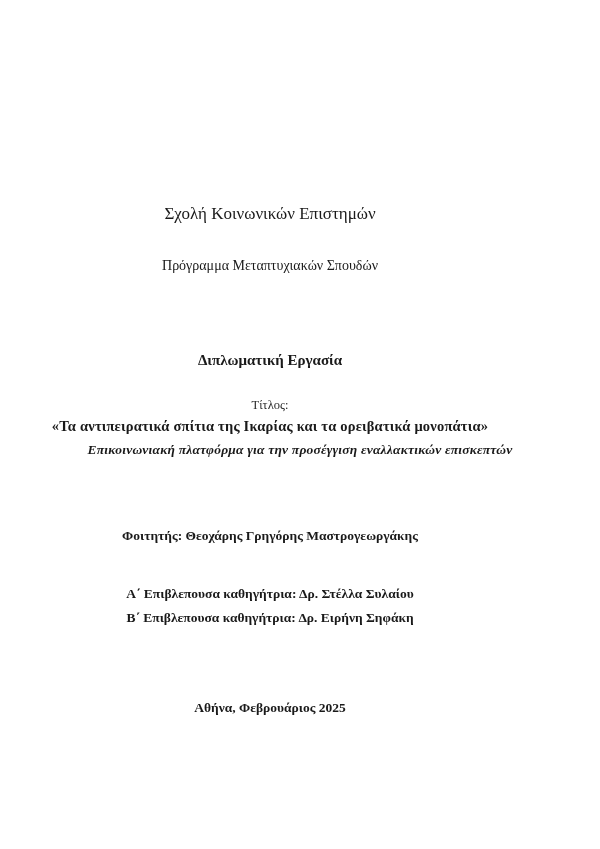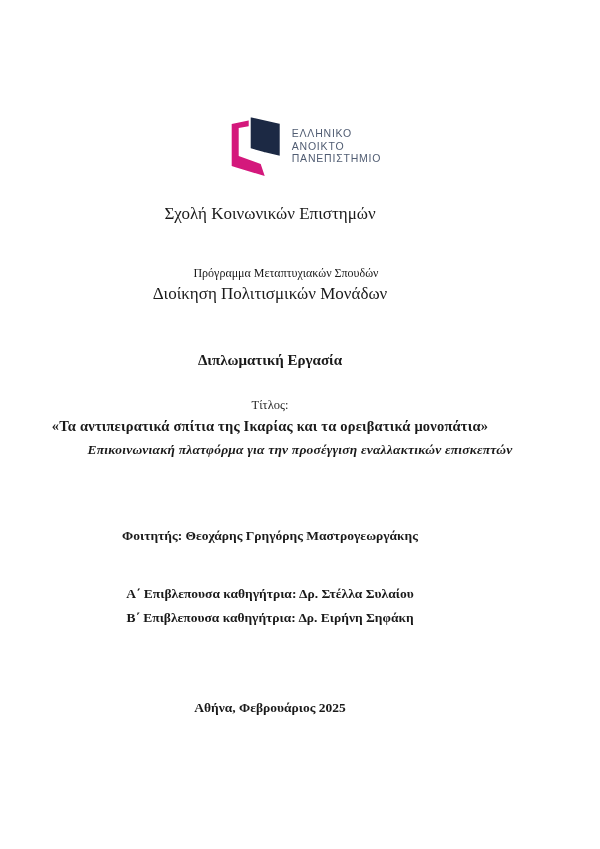--- a/index.html
+++ b/index.html
@@ -34,21 +34,21 @@
     font-size: 10.5px;
     line-height: 12.5px;
     letter-spacing: 0.8px;
     color: #505c72;
     text-align: left;
     white-space: nowrap;
   }
 
   
   .school      { top: 204px; font-size: 17px; }
-  .program1    { top: 266px; font-size: 12px; padding-left: 16px; }
+  .program1    { top: 258px; font-size: 14px; }
   .program2    { top: 284px; font-size: 17px; }
   .thesis-type { top: 352px; font-size: 15px; font-weight: bold; }
   .title-label { top: 398px; font-size: 12.5px; color: #2b2b2b; }
   .main-title  { top: 418px; font-size: 14.5px; font-weight: bold; letter-spacing: 0.2px; }
   .subtitle {
     top: 440px;
     left: 80px;
     width: 440px;
     font-size: 13.5px;
     font-weight: bold;
@@ -59,36 +59,24 @@
   .student     { top: 528px; font-size: 13.5px; font-weight: bold; }
   .supervisor-a{ top: 586px; font-size: 13.5px; font-weight: bold; text-align: center; }
   .supervisor-b{ top: 610px; font-size: 13.5px; font-weight: bold; }
   .date-line   { top: 700px; font-size: 13.5px; font-weight: bold; }
 </style>
 </head>
 <body>
 
 <div class="page">
 
-  <div class="logo-block">
-    <svg class="logo-glyph" viewBox="0 0 52 64" aria-hidden="true">
-      <polygon points="1,10 25,5 25,11 8,14 8,42 30,50 34,62 4,53 1,52" fill="#d4187c"></polygon>
-      <polygon stroke="#ffffff" stroke-width="2" points="19,2 50,9 50,43 33,39 19,35" fill="#1c2944"></polygon>
-    </svg>
-    <div class="logo-text">
-      <div>ΕΛΛΗΝΙΚΟ</div>
-      <div>ΑΝΟΙΚΤΟ</div>
-      <div>ΠΑΝΕΠΙΣΤΗΜΙΟ</div>
-    </div>
-  </div>
 
   <div class="abs school">Σχολή Κοινωνικών Επιστημών</div>
 
   <div class="abs program1">Πρόγραμμα Μεταπτυχιακών Σπουδών</div>
-  <div class="abs program2">Διοίκηση Πολιτισμικών Μονάδων</div>
 
   <div class="abs thesis-type">Διπλωματική Εργασία</div>
   <div class="abs main-title">«Τα αντιπειρατικά σπίτια της Ικαρίας και τα ορειβατικά μονοπάτια»</div>
   <div class="abs title-label">Τίτλος:</div>
   <div class="abs subtitle">Επικοινωνιακή πλατφόρμα για την προσέγγιση εναλλακτικών επισκεπτών</div>
 
   <div class="abs student">Φοιτητής: Θεοχάρης Γρηγόρης Μαστρογεωργάκης</div>
 
   <div class="abs supervisor-a">Α΄ Επιβλεπουσα καθηγήτρια: Δρ. Στέλλα Συλαίου</div>
   <div class="abs supervisor-b">Β΄ Επιβλεπουσα καθηγήτρια: Δρ. Ειρήνη Σηφάκη</div>

